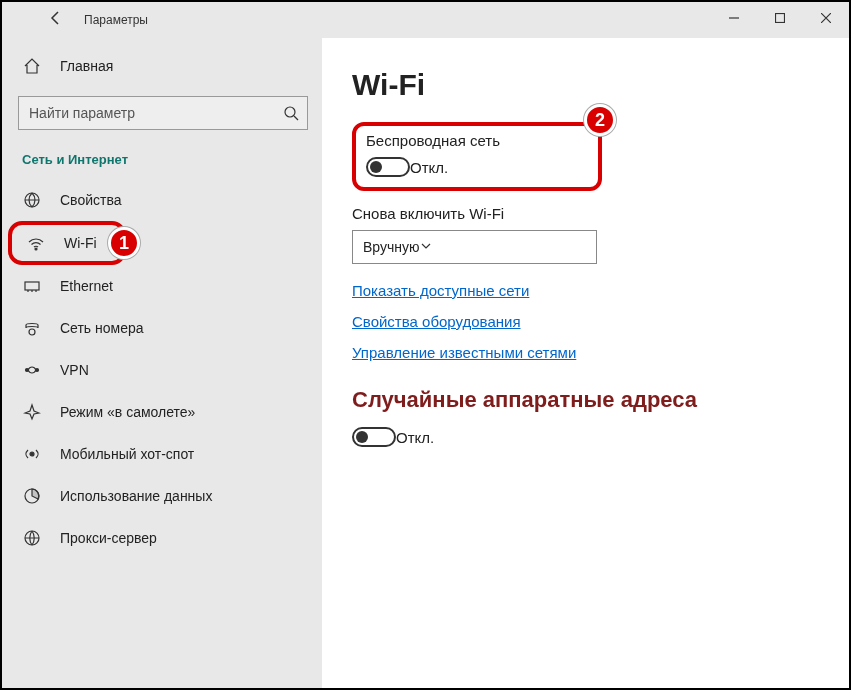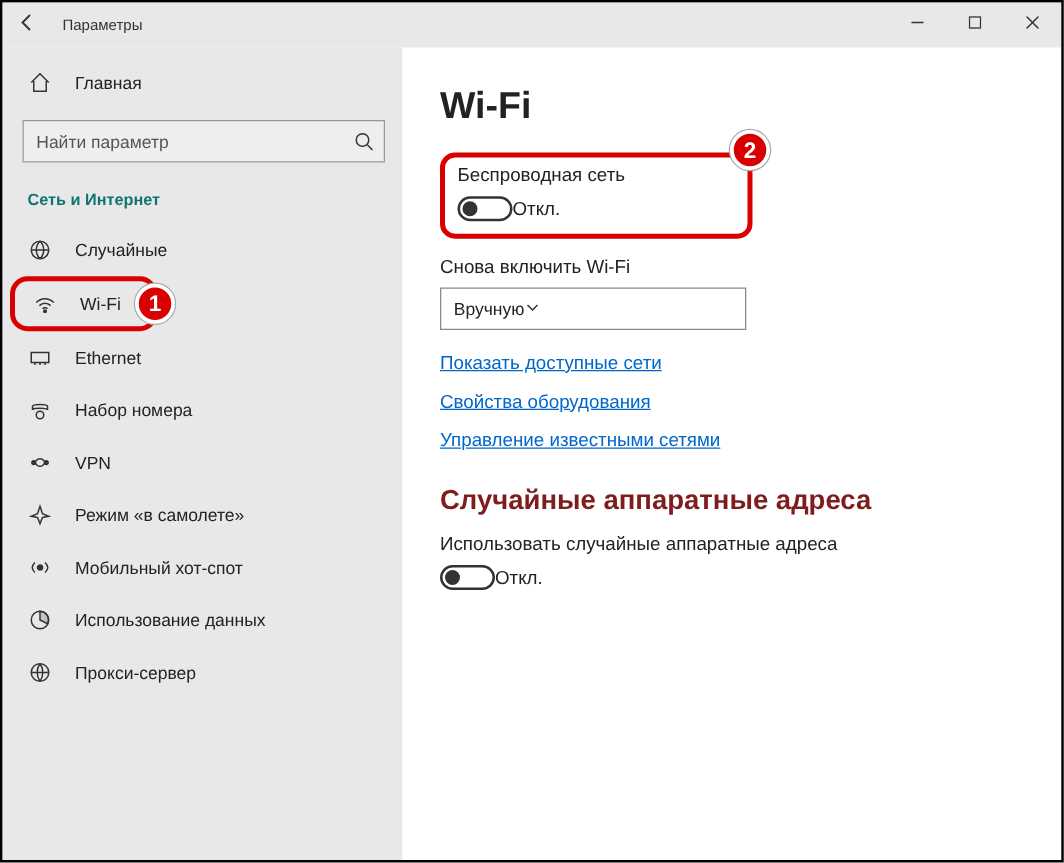--- a/index.html
+++ b/index.html
@@ -1,18 +1,18 @@
 <!DOCTYPE html>
 <html><head>
 <meta charset="utf-8">
 <style>
   * { box-sizing: border-box; margin: 0; padding: 0; font-family: "Segoe UI", Tahoma, sans-serif; }
   body { width: 851px; height: 690px; border: 2px solid #000; background: #fff; overflow: hidden; position: relative; }
 
-  .titlebar { height: 36px; display: flex; align-items: center; background: #e8e8e8; position: relative; }
+  .titlebar { height: 36px; display: flex; align-items: center; background: #e8e8e8; position: relative; padding-left: 34px; }
   .back-arrow { width: 40px; text-align: center; font-size: 16px; color: #333; cursor: pointer; }
   .title-text { font-size: 12px; color: #333; margin-left: 8px; }
   .win-controls { position: absolute; right: 0; top: 0; display: flex; }
   .win-btn { width: 46px; height: 32px; display: flex; align-items: center; justify-content: center; font-size: 12px; }
   .win-btn svg { width: 10px; height: 10px; }
 
   .body-wrap { display: flex; height: calc(100% - 36px); }
   .sidebar { width: 320px; background: #e8e8e8; padding-top: 6px; }
   .content { flex: 1; background: #fff; padding: 30px 30px 0 30px; overflow: hidden; }
 
@@ -108,21 +108,21 @@
 
     <div class="section-label">Сеть и Интернет</div>
 
     <div class="nav-item">
       <span class="icon">
           <svg width="18" height="18" viewBox="0 0 18 18">
             <circle cx="9" cy="9" r="7"></circle>
             <path d="M2 9 H16 M9 2 C5 6 5 12 9 16 M9 2 C13 6 13 12 9 16"></path>
           </svg>
         </span>
-      <span>Случайные</span>
+      <span>Свойства</span>
     </div>
 
     <div class="highlight-wifi">
       <div class="nav-item selected" style="padding-left:14px;height:36px">
         <span class="icon">
             <svg width="18" height="18" viewBox="0 0 18 18">
               <path d="M2 8 C6 4 12 4 16 8 M4.5 10.5 C7 8 11 8 13.5 10.5 M7 13 C8 12 10 12 11 13"></path>
               <circle cx="9" cy="15" r="1" fill="#333"></circle>
             </svg>
           </span>
@@ -141,21 +141,21 @@
       <span>Ethernet</span>
     </div>
 
     <div class="nav-item">
       <span class="icon">
           <svg width="18" height="18" viewBox="0 0 18 18">
             <path d="M3 6 C3 4 15 4 15 6 L15 9 C15 7 3 7 3 9 Z"></path>
             <circle cx="9" cy="13" r="3"></circle>
           </svg>
         </span>
-      <span>Набор номера</span>
+      <span>Сеть номера</span>
     </div>
 
     <div class="nav-item">
       <span class="icon">
           <svg width="18" height="18" viewBox="0 0 18 18">
             <circle cx="4" cy="9" r="1.5" fill="#333"></circle>
             <circle cx="14" cy="9" r="1.5" fill="#333"></circle>
             <path d="M5 9 C7 5 11 5 13 9 M5 9 C7 13 11 13 13 9"></path>
           </svg>
         </span>
@@ -227,21 +227,20 @@
         </span>
       </div>
     </div>
 
     <a class="link">Показать доступные сети</a>
     <a class="link">Свойства оборудования</a>
     <a class="link">Управление известными сетями</a>
 
     <h2 class="section-title">Случайные аппаратные адреса</h2>
 
-    <div class="sub-label">Использовать случайные аппаратные адреса</div>
     <div class="toggle-row" style="margin-top:8px">
       <div class="toggle">
           <div class="knob"></div>
         </div>
       <div class="toggle-label">Откл.</div>
     </div>
   </div>
 </div>
 
 </body></html>

